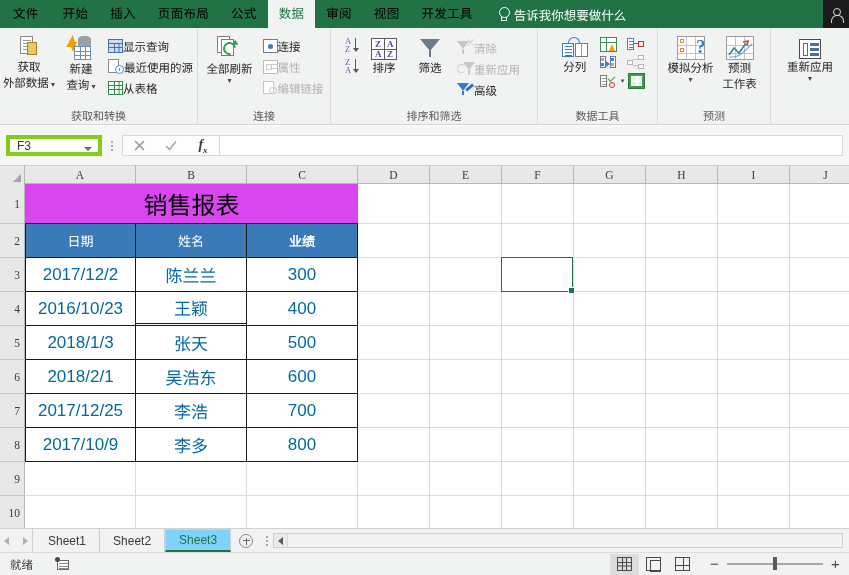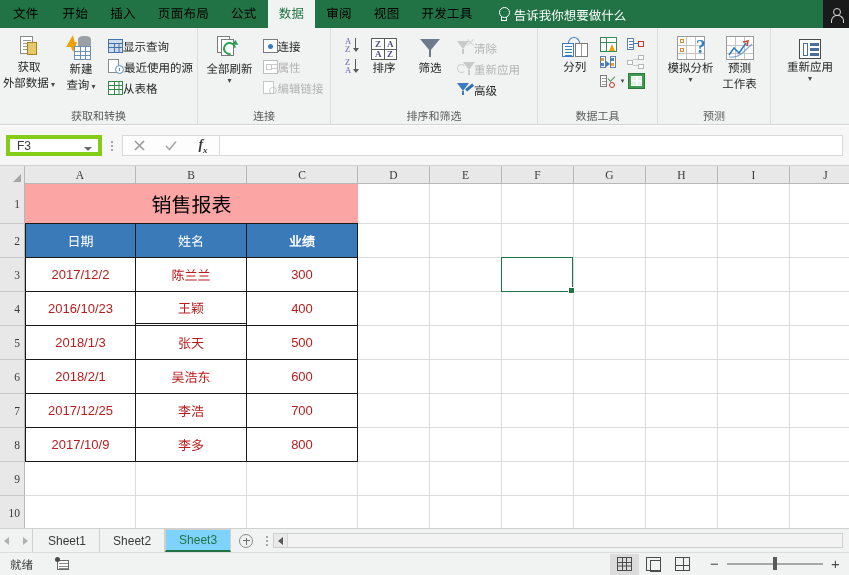--- a/index.html
+++ b/index.html
@@ -344,27 +344,27 @@
   .rowhdr { position:absolute; top:18px; left:0; width:25px; height:344px;
     background:#e8e8e8; border-right:1px solid #b7b7b7; }
   .rh { width:25px; border-bottom:1px solid #c8c8c8; font-size:11.5px;
     color:#3a3a3a; display:flex; align-items:center; justify-content:flex-end;
     padding-right:5px; font-family:"Liberation Serif",serif; box-sizing:border-box;
     cursor: pointer; }
 
   .cells { position:absolute; top:18px; left:25px; width:824px; height:344px; }
   .cell { position:absolute; box-sizing:border-box;
     display:flex; align-items:center; justify-content:center;
-    font-size:13px; color:#b91c1c; overflow:hidden; white-space:nowrap; }
+    font-size:17px; color:#0369a1; overflow:hidden; white-space:nowrap; }
   .gl-v { position:absolute; width:1px; background:#dcdcdc; }
   .gl-h { position:absolute; height:1px; background:#dcdcdc; }
 
   .tbl-cell { border:1px solid #1a1a1a; background:#ffffff; }
   .tbl-hdr { background:#3a7ab8; color:#ffffff; border:1px solid #1a1a1a; font-size:13px; }
-  .title-cell { font-size:20px; color:#000; background:#fca5a5; }
+  .title-cell { font-size:24px; color:#000; background:#d946ef; }
   .selbox { position:absolute; border:1.8px solid #217346; box-sizing:border-box; }
   .selbox::after { content:""; position:absolute; right:-3px; bottom:-3px;
     width:5px; height:5px; background:#217346; border:1px solid #fff; }
 
   
   .sheetbar { position:absolute; top:528px; left:0; width:849px; height:24px;
     background:#f1f3f2; border-top:1px solid #d0d0d0; display:flex; align-items:stretch; }
   .navarrows { display:flex; align-items:center; padding:0 4px; gap:14px;
     border-right:1px solid #d0d0d0; margin-right:2px; }
   .navarrows .a { width:0;height:0;cursor:pointer; }

